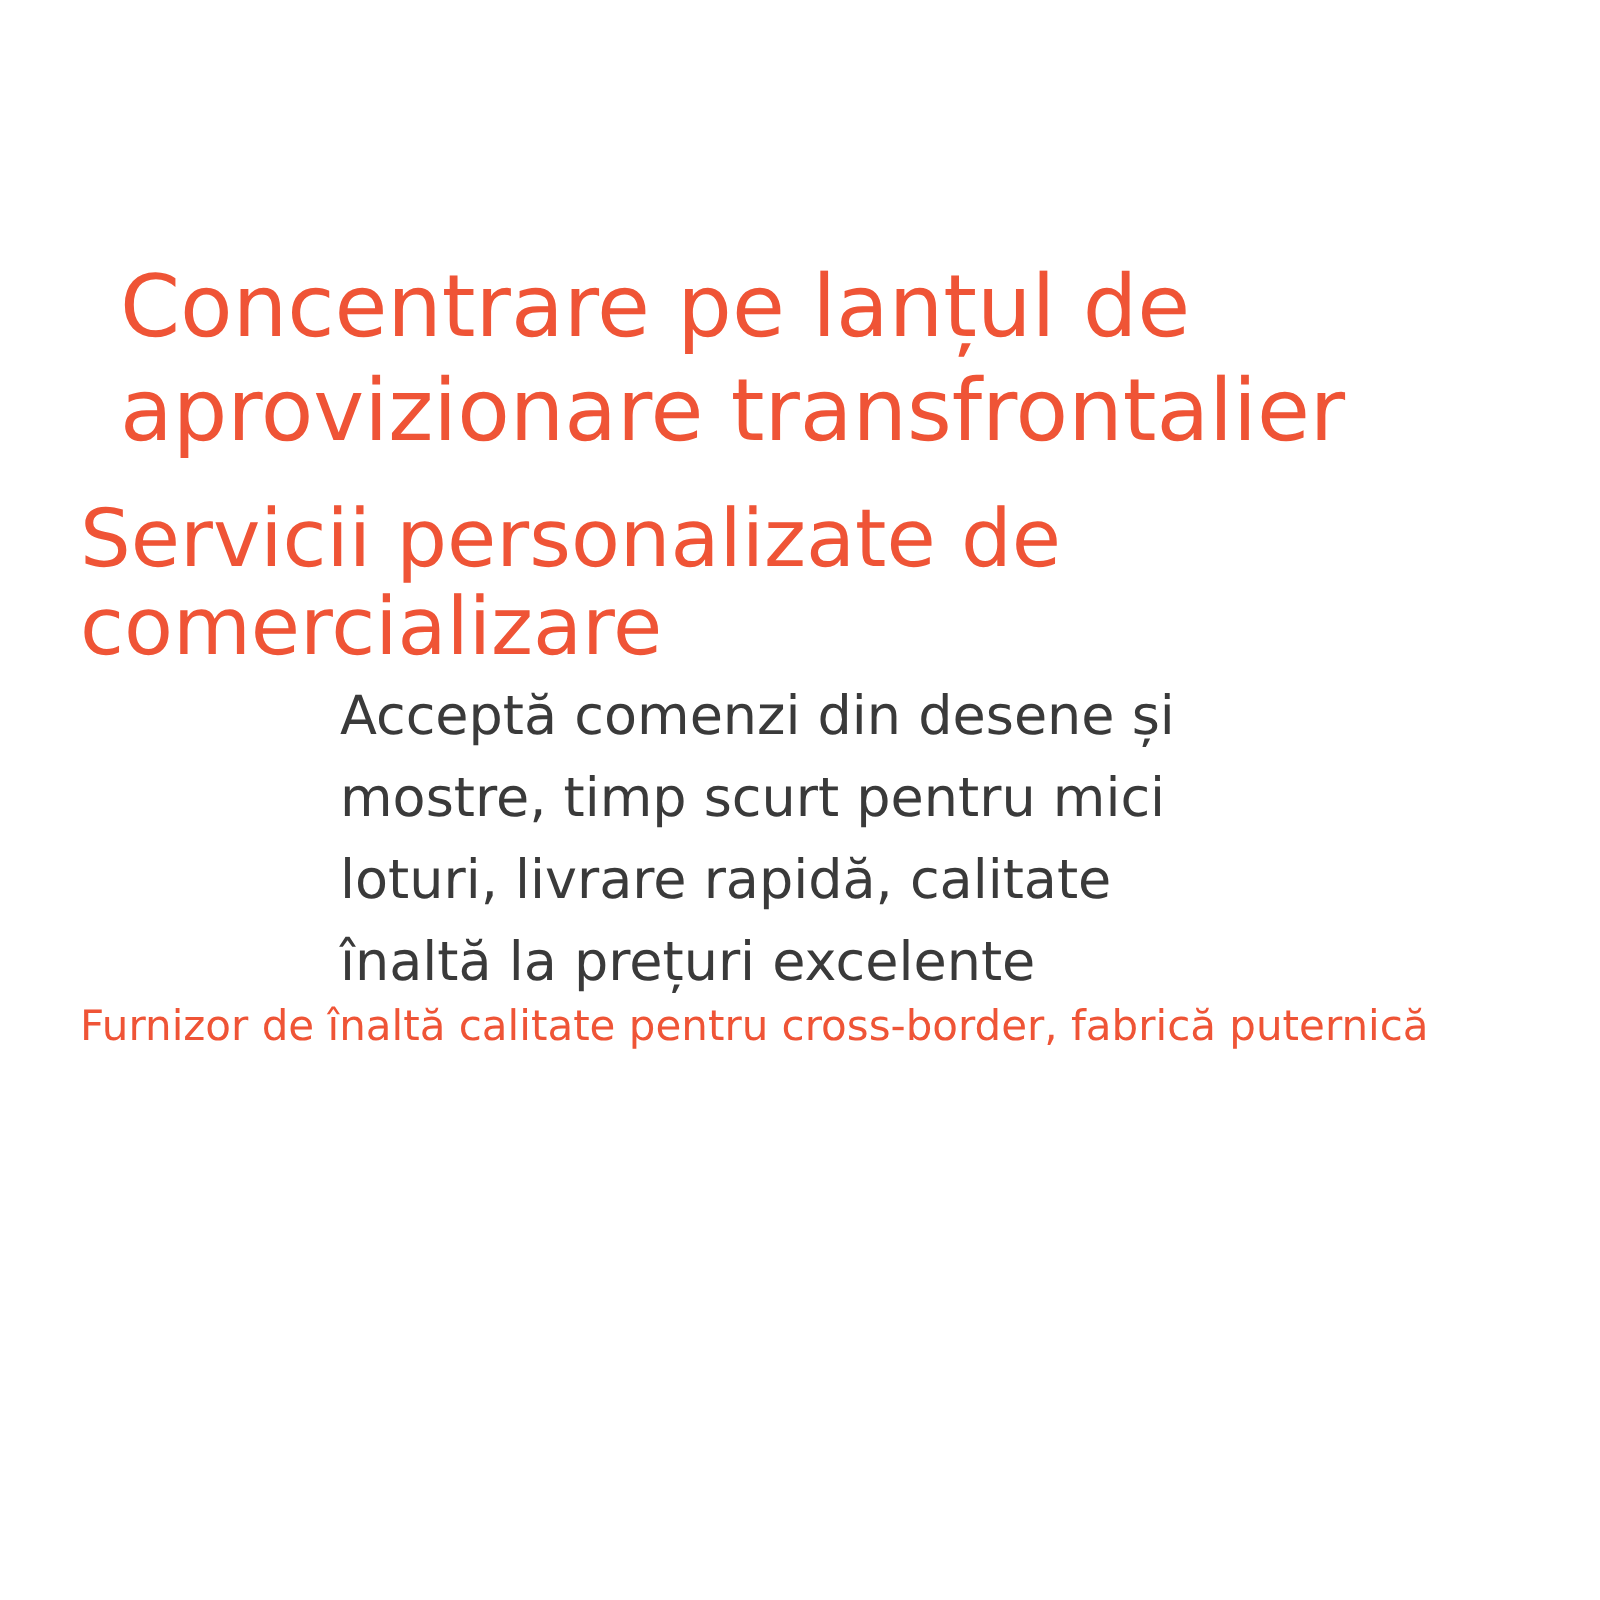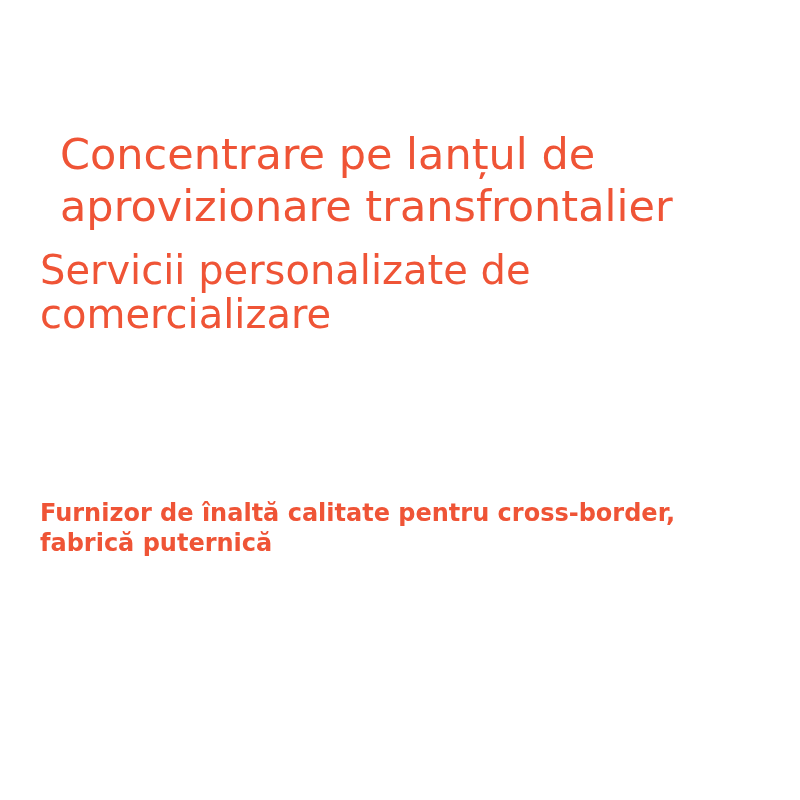--- a/index.html
+++ b/index.html
@@ -66,32 +66,35 @@
   }
   .footnote-wrap {
     position: absolute;
     top: 498px;
     left: 0;
     width: 800px;
   }
   .footnote {
     margin: 0;
     padding: 0 40px;
-    font-size: 24px;
+    font-size: 21px;
     line-height: 30px;
-    font-weight: 700;
+    font-weight: 400;
     color: #ef5436;
   }
 </style>
 </head>
 <body>
 
 <div class="banner">
   <div class="headline-wrap">
     <h1 class="headline">Concentrare pe lanțul de aprovizionare transfrontalier</h1>
   </div>
   <div class="subheadline-wrap">
     <h2 class="subheadline">Servicii personalizate de comercializare</h2>
   </div>
+  <div class="body-wrap">
+    <p class="body-text">Acceptă comenzi din desene și mostre, timp scurt pentru mici loturi, livrare rapidă, calitate înaltă la prețuri excelente</p>
+  </div>
   <div class="footnote-wrap">
     <p class="footnote">Furnizor de înaltă calitate pentru cross-border, fabrică puternică</p>
   </div>
 </div>
 
 </body></html>

